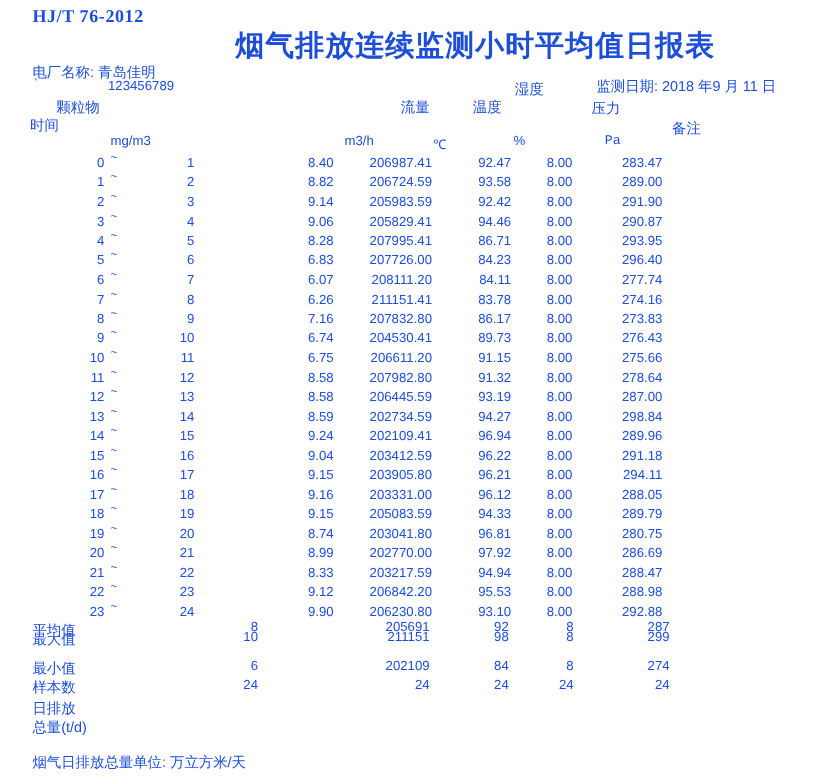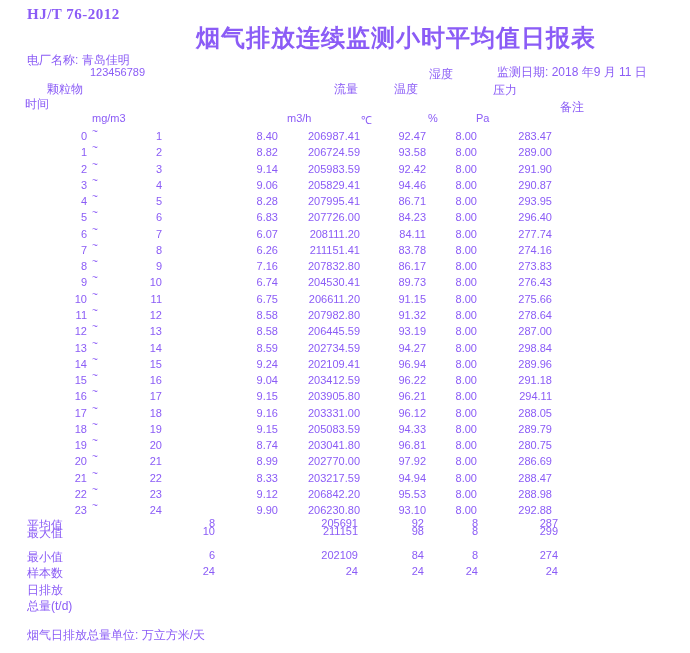--- a/index.html
+++ b/index.html
@@ -1,16 +1,16 @@
 <!DOCTYPE html>
 <html><head>
 <meta charset="utf-8">
 <style>
   html,body{margin:0;padding:0;background:#ffffff;}
-  .page{position:relative;width:690px;height:653px;background:#fff;color:#8b5cf6;
+  .page{position:relative;width:690px;height:653px;background:#fff;color:#1d4ed8;
         font-family:"Liberation Sans", sans-serif;overflow:hidden;}
   .abs{position:absolute;white-space:nowrap;}
   .std{left:27px;top:6px;font-family:"Liberation Serif", serif;font-weight:bold;font-size:15px;letter-spacing:0.5px;}
   .title{left:396px;top:22px;transform:translateX(-50%);font-weight:bold;font-size:24px;letter-spacing:1px;}
   .meta-line{font-size:12px;}
   .plant-line{left:27px;top:52px;}
   .tick{left:28px;top:63px;font-size:12px;}
   .code{left:90px;top:66px;font-size:11px;}
   .date-line{left:497px;top:64px;}
   .hdr{font-size:12px;}
@@ -19,21 +19,21 @@
   .h-temp{left:394px;top:81px;}
   .h-hum{left:429px;top:66px;}
   .h-press{left:493px;top:82px;font-family:Liberation Mono, monospace;}
   .h-time{left:25px;top:96px;}
   .h-remark{left:560px;top:99px;}
   .unit{font-size:11px;top:112px;}
   .u-pm{left:92px;}
   .u-flow{left:287px;}
   .u-temp{left:361px;}
   .u-hum{left:428px;}
-  .u-press{left:476px;}
+  .u-press{left:504px;font-family:Liberation Mono, monospace;}
   .row{position:absolute;left:0;width:690px;height:16px;font-size:11px;}
   .cell{position:absolute;top:0;white-space:nowrap;}
   .c-h1{right:603px;}
   .c-tilde{left:92px;top:-4px;font-size:10px;}
   .c-h2{right:528px;}
   .c-pm{right:412px;}
   .c-flow{right:330px;}
   .c-temp{right:264px;}
   .c-hum{right:213px;padding-left:28px;}
   .c-press{right:138px;}

